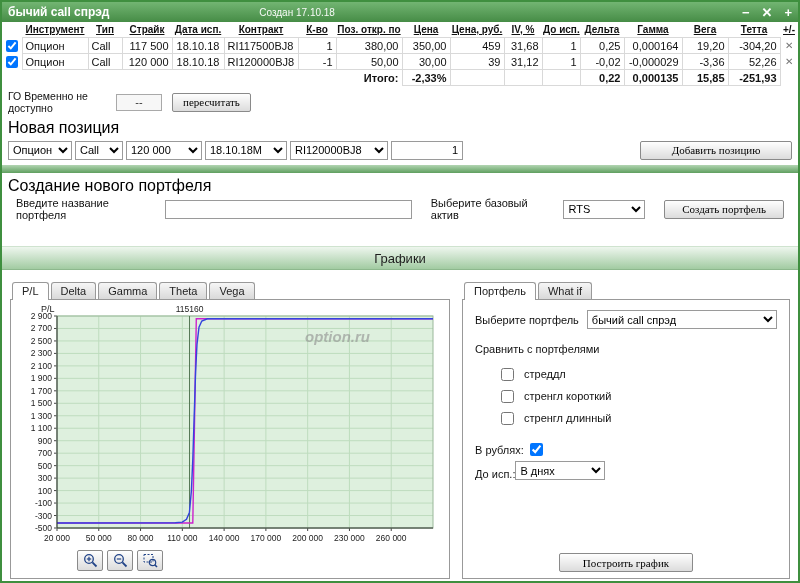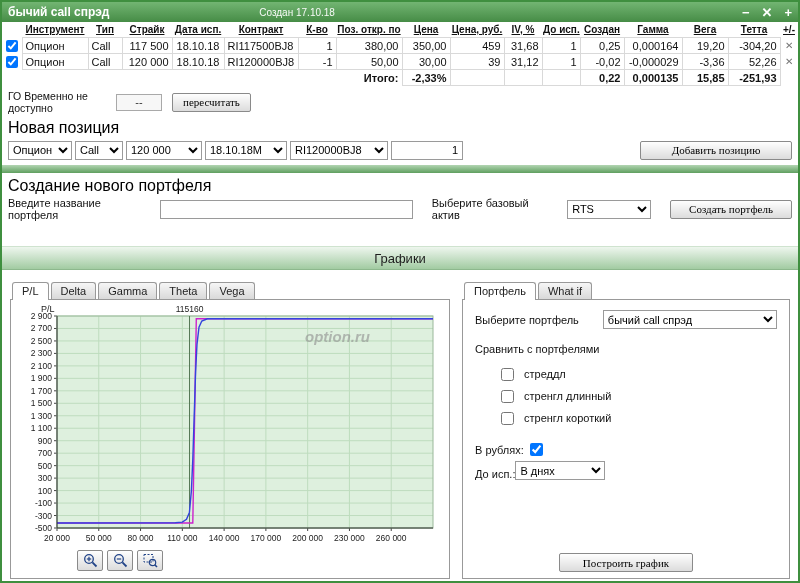--- a/index.html
+++ b/index.html
@@ -36,21 +36,21 @@
 
   
   .newpos-row{display:flex;align-items:center;gap:3px;padding:2px 6px;height:24px}
   select,input[type=text]{font-family:inherit;font-size:11px;height:19px;border:1px solid #9a9a9a;background:#fff}
   .newpos-row .add-btn{margin-left:auto;width:152px}
   .qty-input{width:72px;text-align:right;padding-right:4px}
 
   .green-sep{height:8px;background:linear-gradient(#b2d5b2,#5f9f5f);margin:3px 0}
 
   
-  .newport-row{display:flex;align-items:center;gap:19px;padding:2px 6px;height:26px}
+  .newport-row{display:flex;align-items:center;gap:19px;padding:2px 14px;height:26px}
   .name-input{width:278px}
   .asset-label{margin-left:auto}
   .asset-select{width:92px}
   .create-btn{width:132px}
 
   
   .charts-band{height:24px;margin-top:24px;background:linear-gradient(#eef6ee,#a2cba2);border-top:1px solid #cfe3cf;border-bottom:1px solid #8db88d;display:flex;align-items:center;justify-content:center;font-size:13px;color:#1e1e1e}
 
   
   .panels{display:flex;gap:12px;padding:12px 8px 0 8px;align-items:flex-start}
@@ -61,21 +61,21 @@
   .tab{border:1px solid #999;border-bottom:none;border-radius:3px 3px 0 0;padding:2px 9px;font-size:11px;background:linear-gradient(#f6f6f6,#d9d9d9);cursor:pointer;color:#222}
   .tab.active{background:#fff;margin-bottom:-1px;padding-bottom:3px}
   .panel-body{border:1px solid #999;background:#fff;height:280px;position:relative}
 
   .panel-body svg.chart{display:block;margin:2px 0 0 2px}
   .zoom-row{display:flex;gap:4px;margin:2px 0 0 66px}
   .zoom-btn{width:26px;height:21px;padding:0;display:flex;align-items:center;justify-content:center}
 
   
   .rp-inner{padding:10px 12px;font-size:11px;height:100%;position:relative}
-  .rp-row{display:flex;align-items:center;gap:24px}
+  .rp-row{display:flex;align-items:center;gap:8px}
   .portfolio-select{flex:1;max-width:206px;margin-left:auto}
   .compare-label{margin-top:14px}
   .compare-list{margin:8px 0 0 26px}
   .compare-item{display:flex;align-items:center;gap:10px;height:22px}
   .rubles-row{margin-top:14px;display:flex;align-items:center;gap:6px}
   .days-row{margin-top:5px;display:flex;align-items:flex-end;}
   .days-select{width:90px}
   .build-btn{position:absolute;bottom:6px;left:50%;transform:translateX(-50%);width:134px}
   input[type=checkbox]{width:13px;height:13px}
 </style>
@@ -121,21 +121,21 @@
           <th>Тип</th>
           <th>Страйк</th>
           <th>Дата исп.</th>
           <th>Контракт</th>
           <th>К-во</th>
           <th>Поз. откр. по</th>
           <th>Цена</th>
           <th>Цена, руб.</th>
           <th>IV, %</th>
           <th>До исп.</th>
-          <th>Создан</th>
+          <th>Дельта</th>
           <th>Гамма</th>
           <th>Вега</th>
           <th>Тетта</th>
           <th>+/-</th>
         </tr>
       </thead>
     <tbody id="pt-body">
         <tr>
           <td class="cb"><input type="checkbox" checked="" style=""></td>
           <td class="">Опцион</td>
@@ -369,25 +369,25 @@
             <select class="portfolio-select"><option>бычий call спрэд</option></select>
           </div>
           <div class="compare-label">Сравнить с портфелями</div>
           <div class="compare-list" id="compare-list">
               <div class="compare-item">
                 <input type="checkbox" style="">
                 <span>стреддл</span>
               </div>
               <div class="compare-item">
                 <input type="checkbox" style="">
-                <span>стренгл длинный</span>
+                <span>стренгл короткий</span>
               </div>
               <div class="compare-item">
                 <input type="checkbox" style="">
-                <span>стренгл короткий</span>
+                <span>стренгл длинный</span>
               </div>
             </div>
           <div class="rubles-row">
             <span>В рублях:</span>
             <input type="checkbox" checked="" style="">
           </div>
           <div class="days-row">
             <span>До исп.:</span>
             <select class="days-select"><option>В днях</option></select>
           </div>

